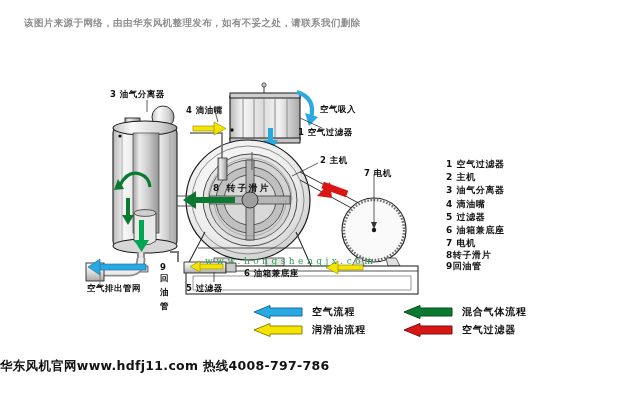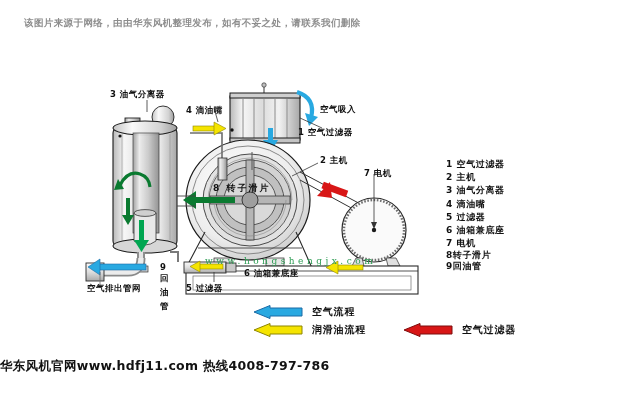--- a/index.html
+++ b/index.html
@@ -366,20 +366,26 @@
   </div>
 
   <div class="legend">
     <div class="legend-row">
       <div class="legend-cell">
         <svg class="arrow-svg" width="52" height="14" viewBox="0 0 52 14">
           <polygon points="50,3 18,3 18,0.5 2,7 18,13.5 18,11 50,11" fill="#29a9e1" stroke="#1b6aa5" stroke-width="1"></polygon>
         </svg>
         <span class="legend-text">空气流程</span>
       </div>
+      <div class="legend-cell">
+        <svg class="arrow-svg" width="52" height="14" viewBox="0 0 52 14">
+          <polygon points="50,3 18,3 18,0.5 2,7 18,13.5 18,11 50,11" fill="#0a7a30" stroke="#064d1e" stroke-width="1"></polygon>
+        </svg>
+        <span class="legend-text">混合气体流程</span>
+      </div>
     </div>
     <div class="legend-row">
       <div class="legend-cell">
         <svg class="arrow-svg" width="52" height="14" viewBox="0 0 52 14">
           <polygon points="50,3 18,3 18,0.5 2,7 18,13.5 18,11 50,11" fill="#f5e400" stroke="#8d8500" stroke-width="1"></polygon>
         </svg>
         <span class="legend-text">润滑油流程</span>
       </div>
       <div class="legend-cell">
         <svg class="arrow-svg" width="52" height="14" viewBox="0 0 52 14">

